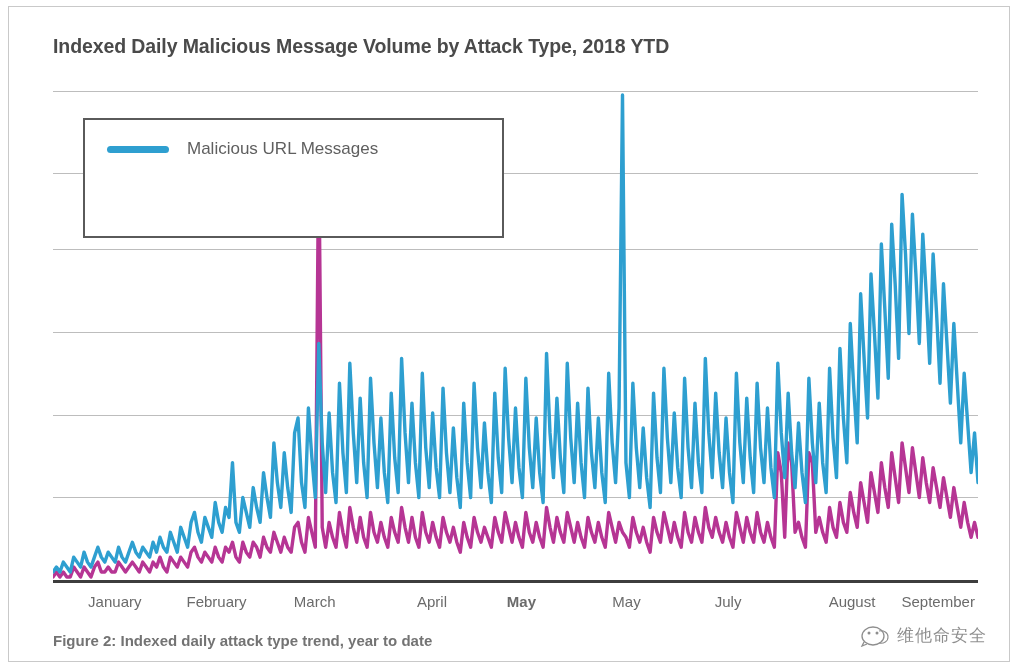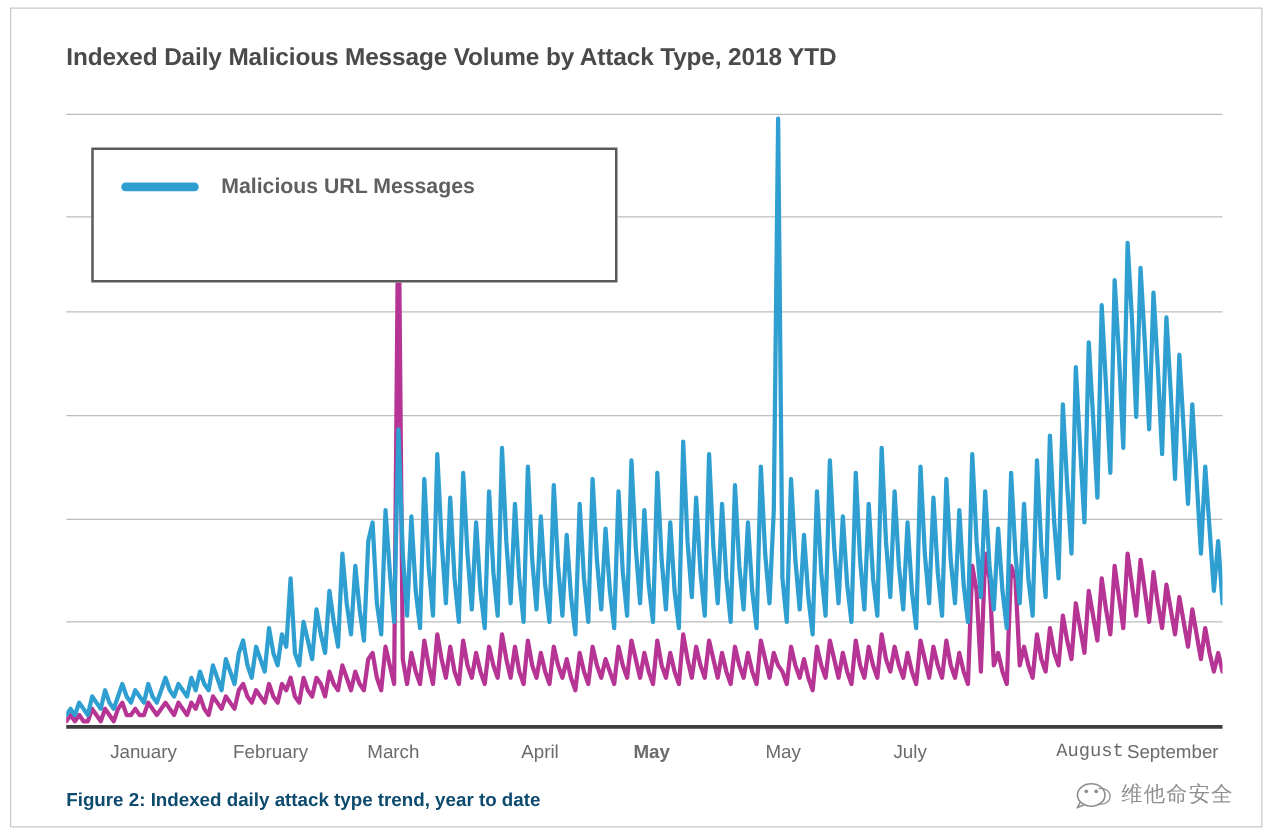--- a/index.html
+++ b/index.html
@@ -18,24 +18,23 @@
     position:absolute;left:44px;top:78px;width:925px;height:497px;
   }
   .gridline{
     position:absolute;left:0;width:925px;height:1px;background:#bdbdbd;
   }
   #baseline{
     position:absolute;left:0;top:495px;width:925px;height:3px;background:#3d3d3d;
   }
   #chart-svg{position:absolute;left:0;top:0;width:925px;height:497px;}
   #legend{
-    position:absolute;left:64px;top:111px;width:421px;height:108px;
+    position:absolute;left:74px;top:111px;width:421px;height:120px;
     border:2.5px solid #5a5a5a;background:#ffffff;box-sizing:border-box;
     z-index:5;
-    font-weight:bold;
   }
   .legend-row{
     position:absolute;left:22px;display:flex;align-items:center;
   }
   .legend-row.r0{top:19px;}
   .legend-row.r1{top:59px;}
   .legend-swatch{
     width:62px;height:7px;border-radius:4px;display:inline-block;
     margin-right:18px;flex:none;
   }
@@ -44,21 +43,21 @@
   }
   #xaxis{
     position:absolute;left:44px;top:586px;width:925px;height:20px;
   }
   .xtick{
     position:absolute;font-size:15px;color:#6b6b6b;
     transform:translateX(-50%);white-space:nowrap;margin-left:11px;
   }
   #caption{
     position:absolute;left:44px;top:625px;
-    font-size:15px;font-weight:bold;color:#0c4a6e;white-space:nowrap;
+    font-size:15px;font-weight:bold;color:#737373;white-space:nowrap;
   }
   #watermark{
     position:absolute;right:22px;bottom:14px;
     display:flex;align-items:center;gap:7px;opacity:0.62;
   }
   #watermark .wm-text{
     font-size:17px;color:#4a4a4a;letter-spacing:1px;white-space:nowrap;
   }
   #watermark .wm-icon{display:block;}
 </style>
@@ -91,21 +90,21 @@
   </div>
 
   <div id="xaxis">
       <div class="xtick" style="left: 50.8px;">January</div>
       <div class="xtick" style="left: 152.5px;">February</div>
       <div class="xtick" style="left: 250.7px;">March</div>
       <div class="xtick" style="left: 368px;">April</div>
       <div class="xtick" style="left: 457.4px; font-weight: bold;">May</div>
       <div class="xtick" style="left: 562.5px;">May</div>
       <div class="xtick" style="left: 664.1px;">July</div>
-      <div class="xtick" style="left: 808px; font-family: Liberation Mono, monospace;">August</div>
+      <div class="xtick" style="left: 788px;">August</div>
       <div class="xtick" style="left: 874.2px;">September</div>
     </div>
 
   <div id="caption">Figure 2: Indexed daily attack type trend, year to date</div>
 
   <div id="watermark">
     <svg class="wm-icon" width="30" height="24" viewBox="0 0 30 24">
       <ellipse cx="13" cy="13" rx="11" ry="9" fill="none" stroke="#4a4a4a" stroke-width="1.3"></ellipse>
       <path d="M4 19 L2 23 L7 21" fill="none" stroke="#4a4a4a" stroke-width="1.3"></path>
       <circle cx="9" cy="10" r="1.5" fill="#4a4a4a"></circle>

